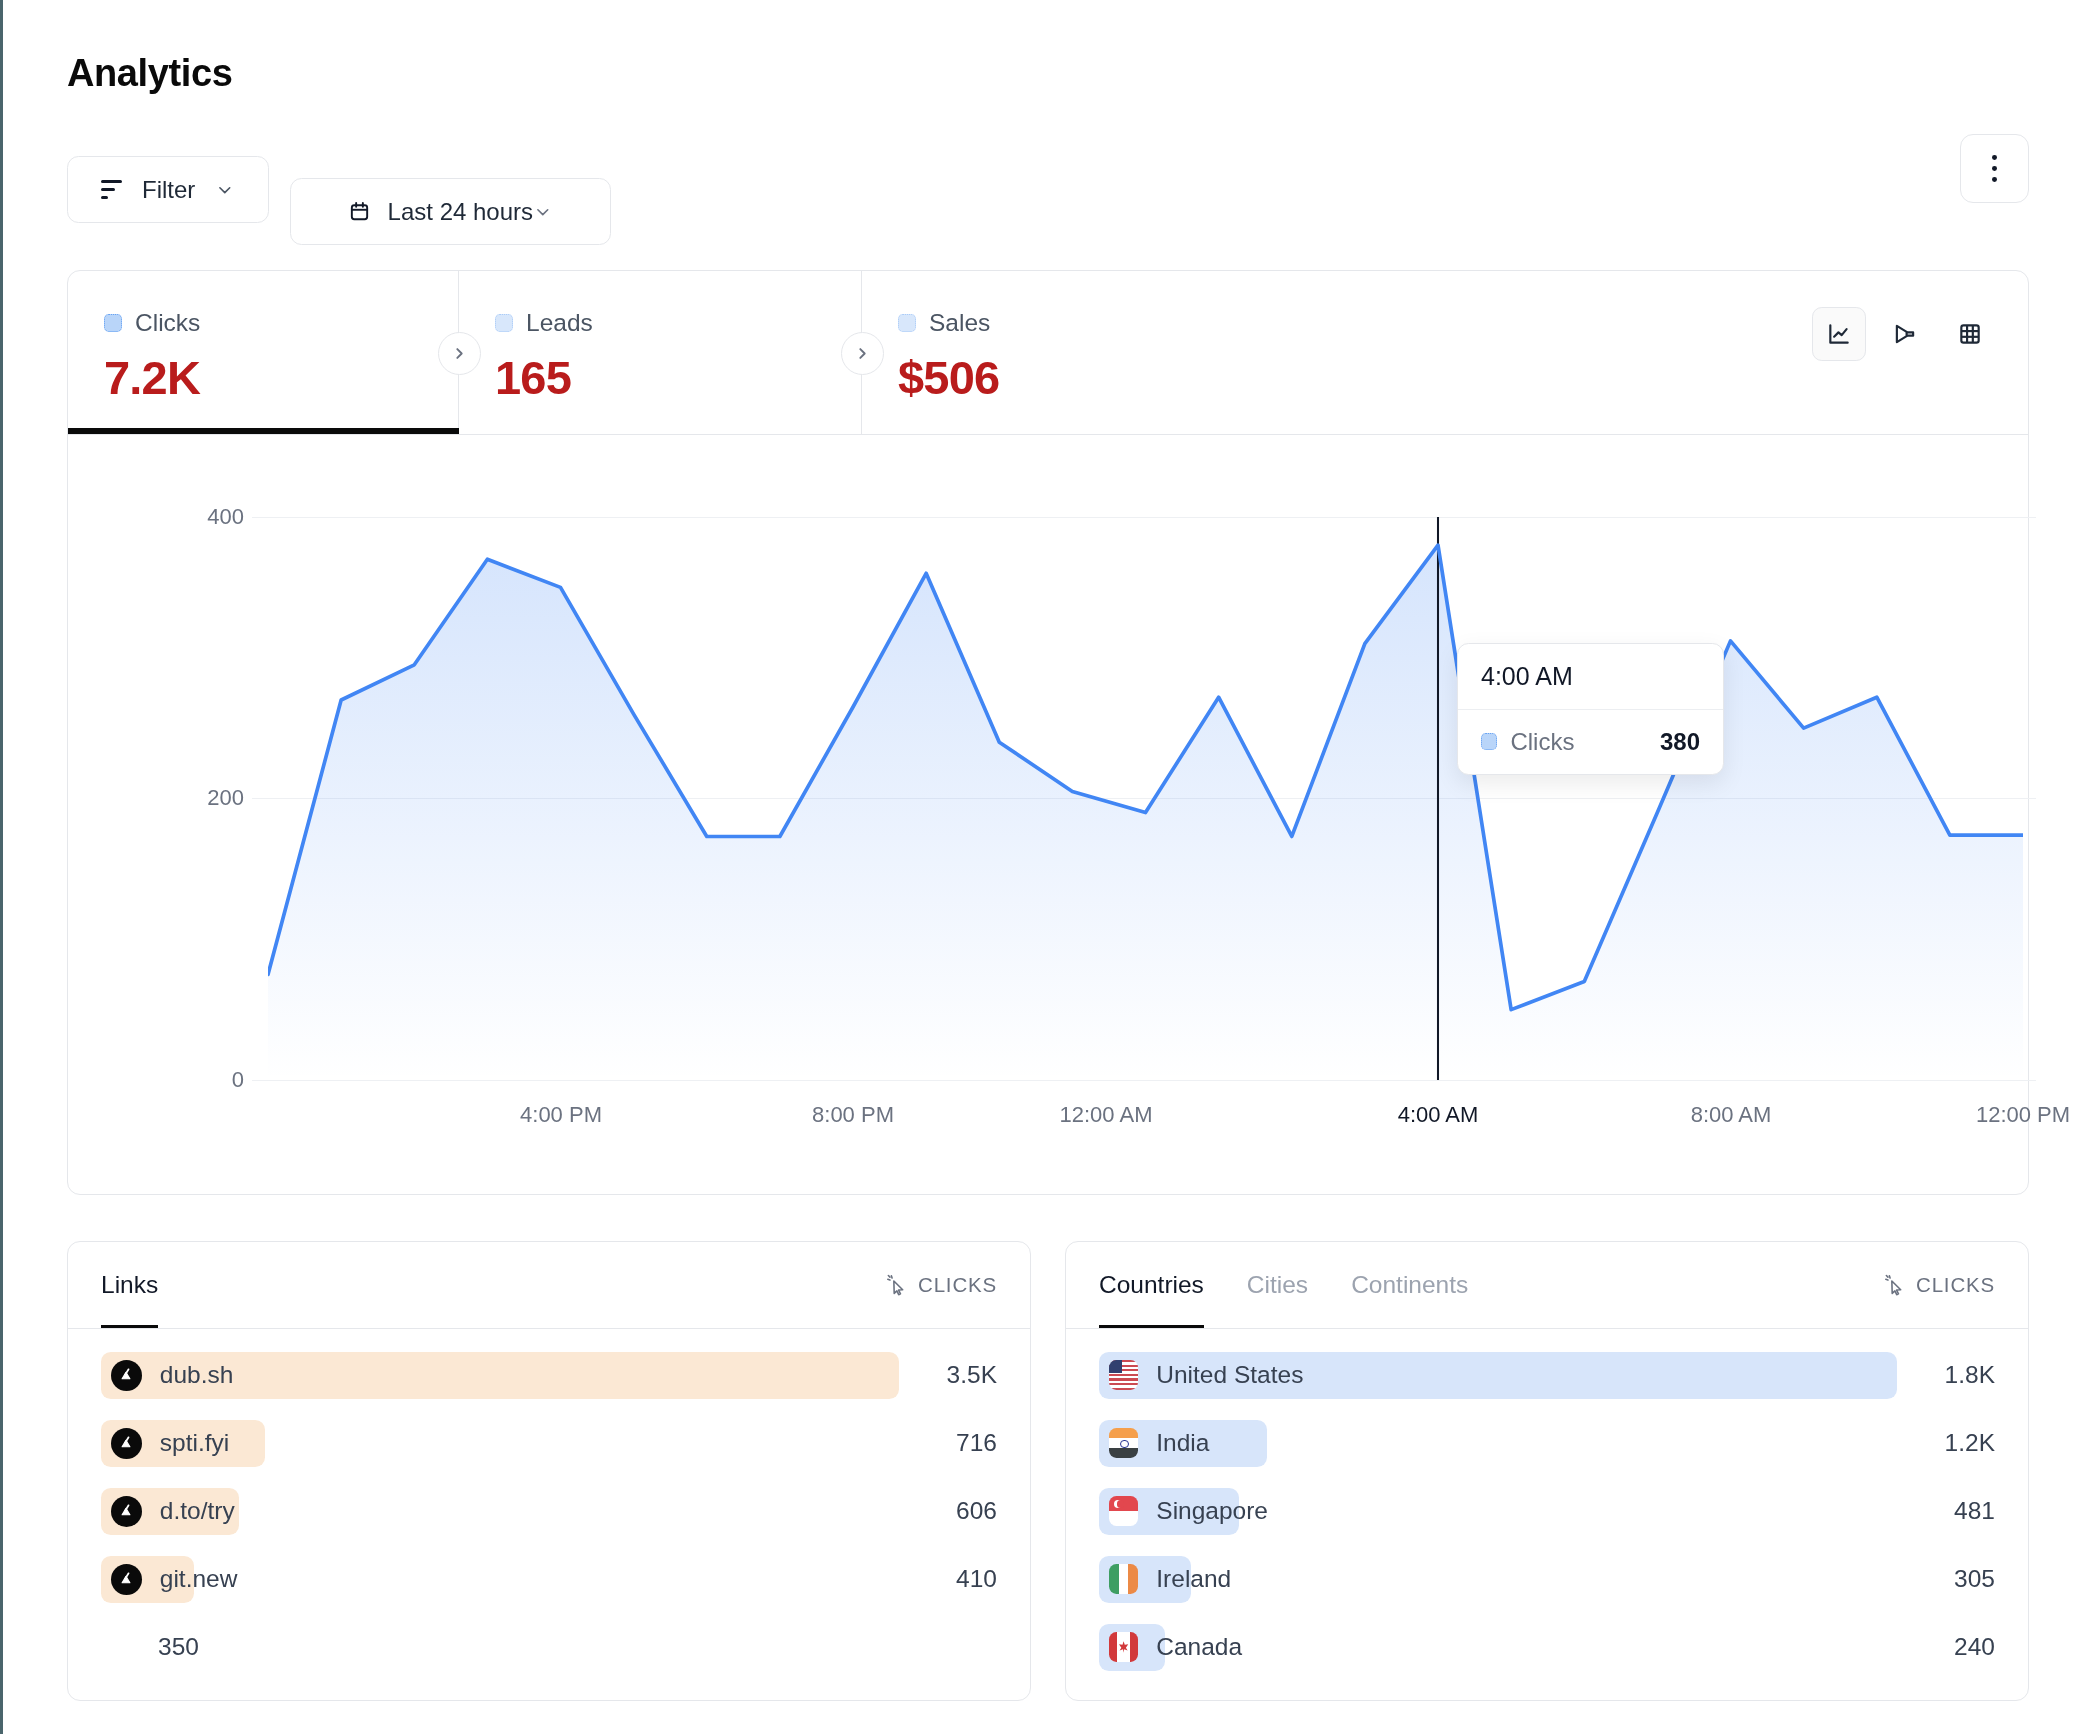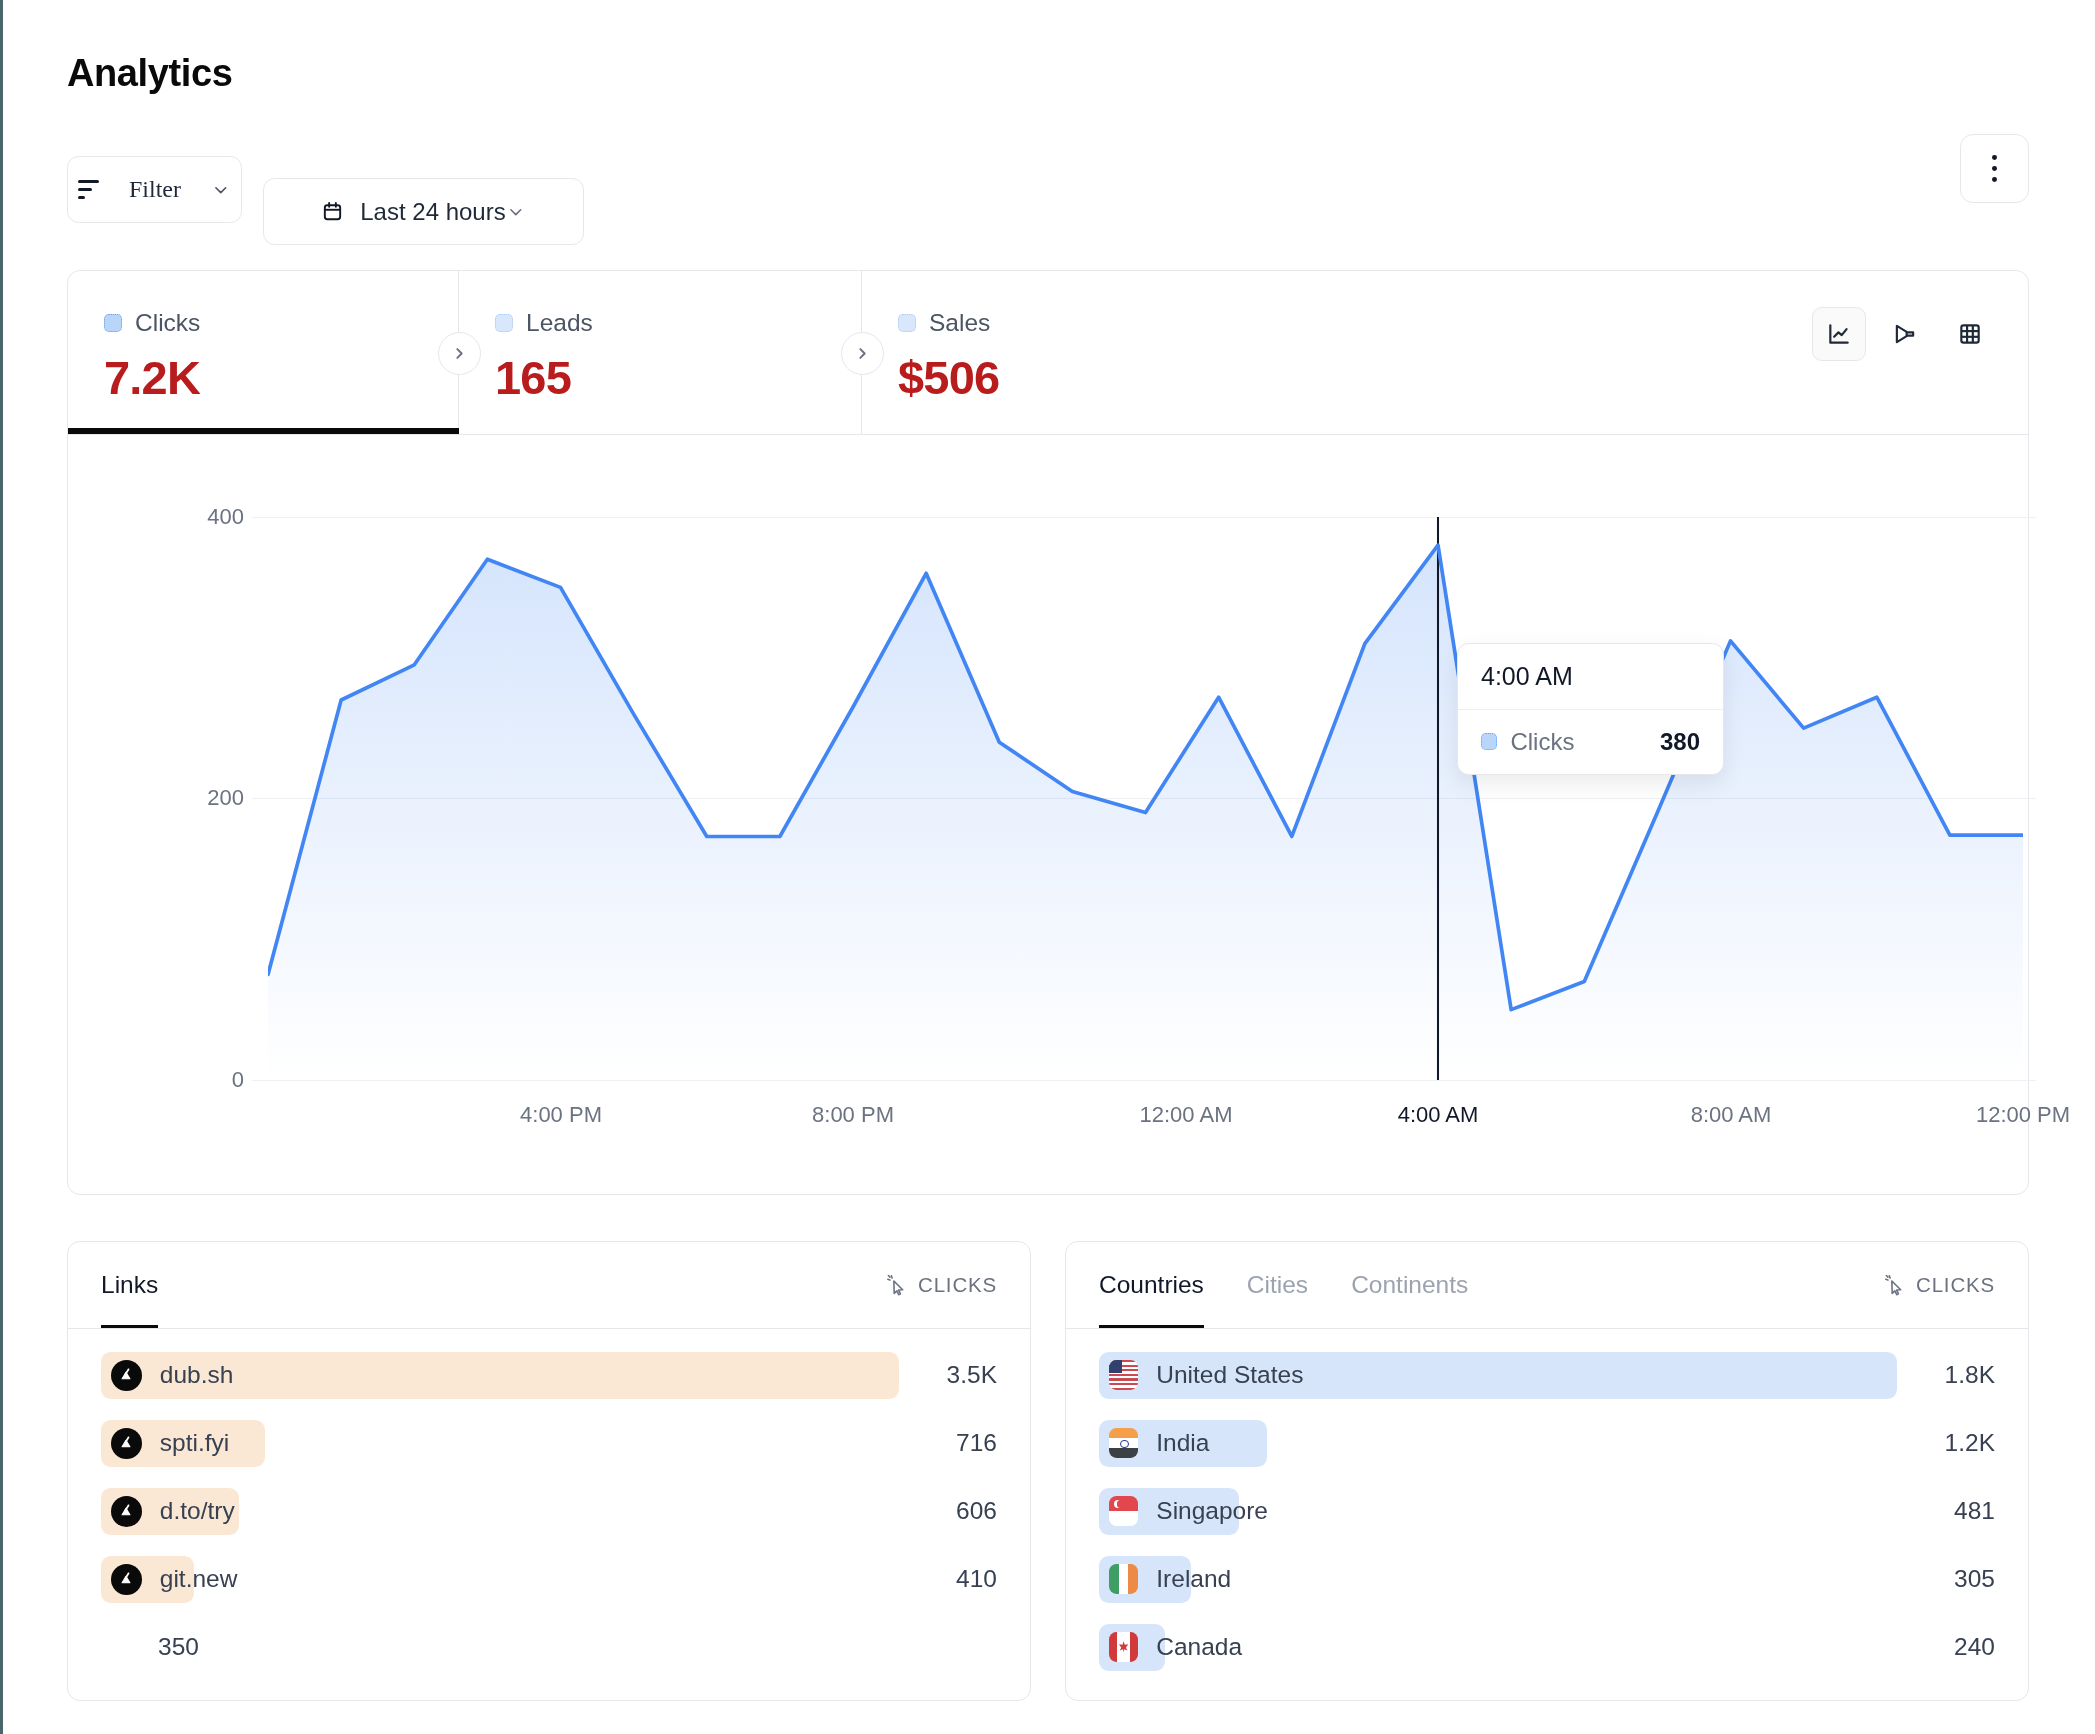--- a/index.html
+++ b/index.html
@@ -4,21 +4,21 @@
 <style>
   * { margin:0; padding:0; box-sizing:border-box; }
   html,body { width:2096px; height:1735px; background:#fff; font-family:"Liberation Sans", sans-serif; color:#111827; overflow:hidden; }
   .edge-strip { position:absolute; left:0; top:0; width:2.5px; height:1735px; background:#4a656c; }
   .page { position:relative; padding:0 67px; }
 
   
   .page-title { padding-top:52px; font-size:38px; font-weight:700; letter-spacing:-0.4px; color:#0a0a0a; }
   .toolbar { margin-top:39px; display:flex; align-items:center; position:relative; }
   .btn { display:flex; align-items:center; background:#fff; border:0.8px solid #e5e7eb; border-radius:11.5px; height:67px; cursor:pointer; }
-  .btn-filter { padding:0 10px; gap:30px;font-family:Liberation Serif, serif; }
+  .btn-filter { padding:0 33px; gap:20px; }
   .btn-date { margin-left:21px; width:321px; padding:2px 23px; justify-content:center;margin-top:44px; }
   .btn-date .left { display:flex; align-items:center; gap:16.4px; }
   .btn-label { font-size:24px; font-weight:500; color:#1f2937; }
   .filter-icon { display:flex; flex-direction:column; gap:4.9px; align-items:flex-start; }
   .filter-icon i { display:block; height:2.9px; background:#111827; border-radius:1.6px; }
   .filter-icon i:nth-child(1){ width:21px; } .filter-icon i:nth-child(2){ width:14px; } .filter-icon i:nth-child(3){ width:6.5px; }
   .kebab-btn { position:absolute; right:0; top:0; width:69px; height:69px; border:0.8px solid #e5e7eb; border-radius:13px; background:#fff; display:flex; flex-direction:column; align-items:center; justify-content:center; gap:5.7px; cursor:pointer; }
   .kebab-btn i { width:4.9px; height:4.9px; border-radius:50%; background:#111827; }
 
   
@@ -203,21 +203,21 @@
               <stop offset="100%" stop-color="#4186f4" stop-opacity="0"></stop>
             </linearGradient>
           </defs>
           <path d="M0,688 L0.0,559.0 L89.4,223.6 L178.8,180.6 L268.1,51.6 L357.5,86.0 L446.9,240.8 L536.3,390.4 L625.6,390.4 L715.0,232.2 L804.4,68.8 L893.8,275.2 L983.1,335.4 L1072.5,361.2 L1161.9,220.2 L1251.3,390.4 L1340.6,154.8 L1430.0,34.4 L1519.4,602.0 L1608.8,567.6 L1698.1,361.2 L1787.5,151.4 L1876.9,258.0 L1966.3,220.2 L2055.6,388.7 L2145.0,388.7 L2145,688 Z" fill="url(#areaGrad)"></path>
           <line x1="1430" y1="0" x2="1430" y2="688" stroke="#111827" stroke-width="2.5"></line>
           <polyline points="0.0,559.0 89.4,223.6 178.8,180.6 268.1,51.6 357.5,86.0 446.9,240.8 536.3,390.4 625.6,390.4 715.0,232.2 804.4,68.8 893.8,275.2 983.1,335.4 1072.5,361.2 1161.9,220.2 1251.3,390.4 1340.6,154.8 1430.0,34.4 1519.4,602.0 1608.8,567.6 1698.1,361.2 1787.5,151.4 1876.9,258.0 1966.3,220.2 2055.6,388.7 2145.0,388.7" fill="none" stroke="#4186f4" stroke-width="4.5" stroke-linejoin="round" stroke-linecap="round"></polyline>
         </svg>
       <div class="x-axis" id="x-axis">
           <div class="x-tick" style="left: 293px;">4:00 PM</div>
           <div class="x-tick" style="left: 585px;">8:00 PM</div>
-          <div class="x-tick" style="left: 918px;">12:00 AM</div>
+          <div class="x-tick" style="left: 838px;">12:00 AM</div>
           <div class="x-tick active" style="left: 1170px;">4:00 AM</div>
           <div class="x-tick" style="left: 1463px;">8:00 AM</div>
           <div class="x-tick" style="left: 1755px;">12:00 PM</div>
         </div>
       <div class="tooltip" id="chart-tooltip" style="left: 1389px;">
         <div class="tooltip-title">4:00 AM</div>
         <div class="tooltip-row">
           <span class="legend-sq" style="width:16.4px;height:16.4px"></span>
           <span class="tooltip-series">Clicks</span>
           <span class="tooltip-value">380</span>

